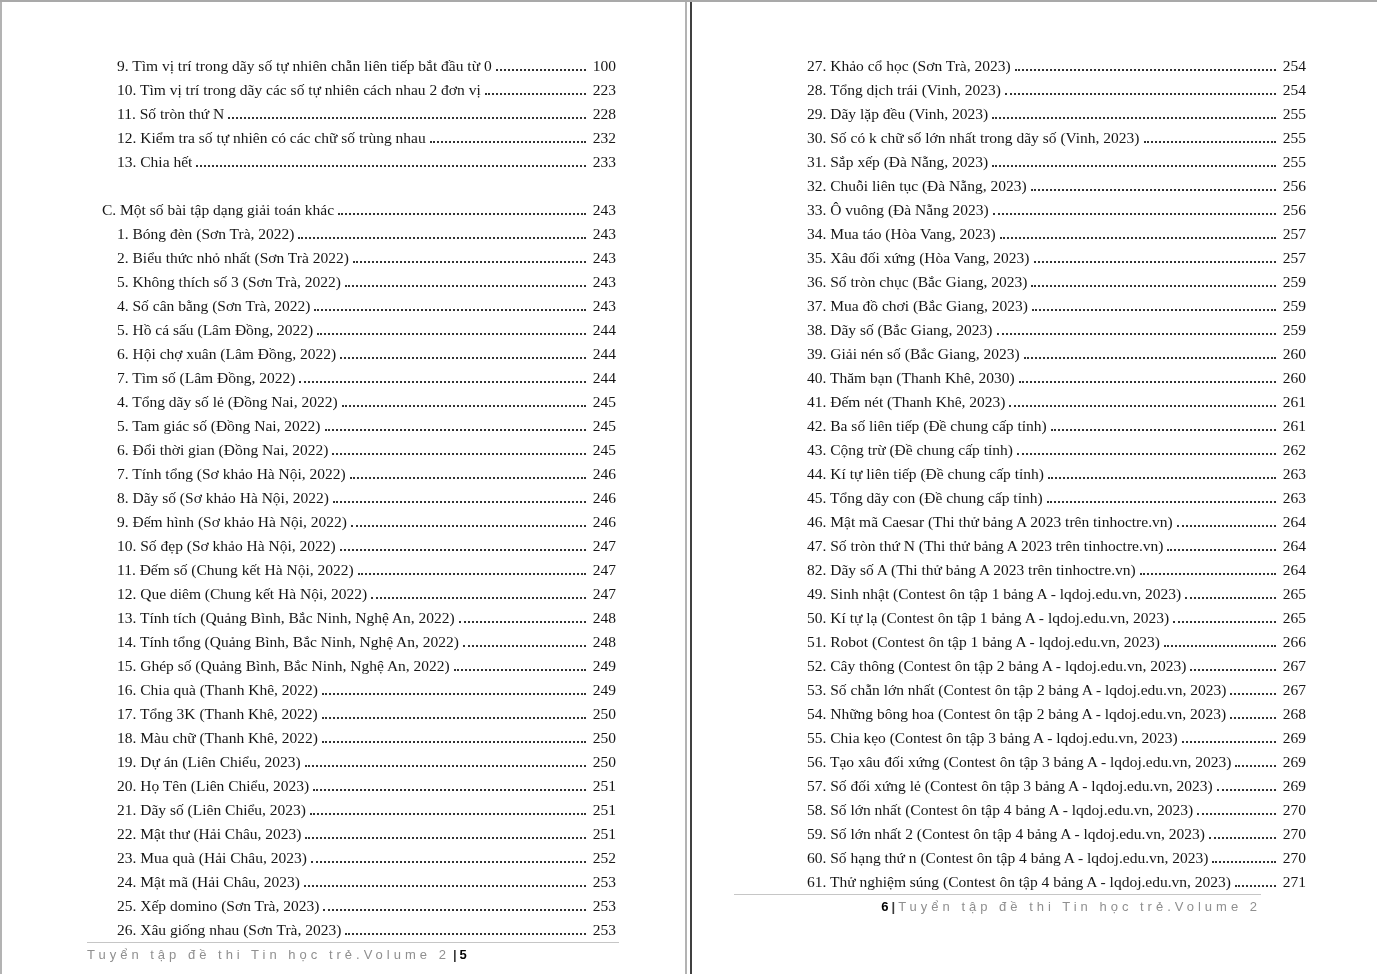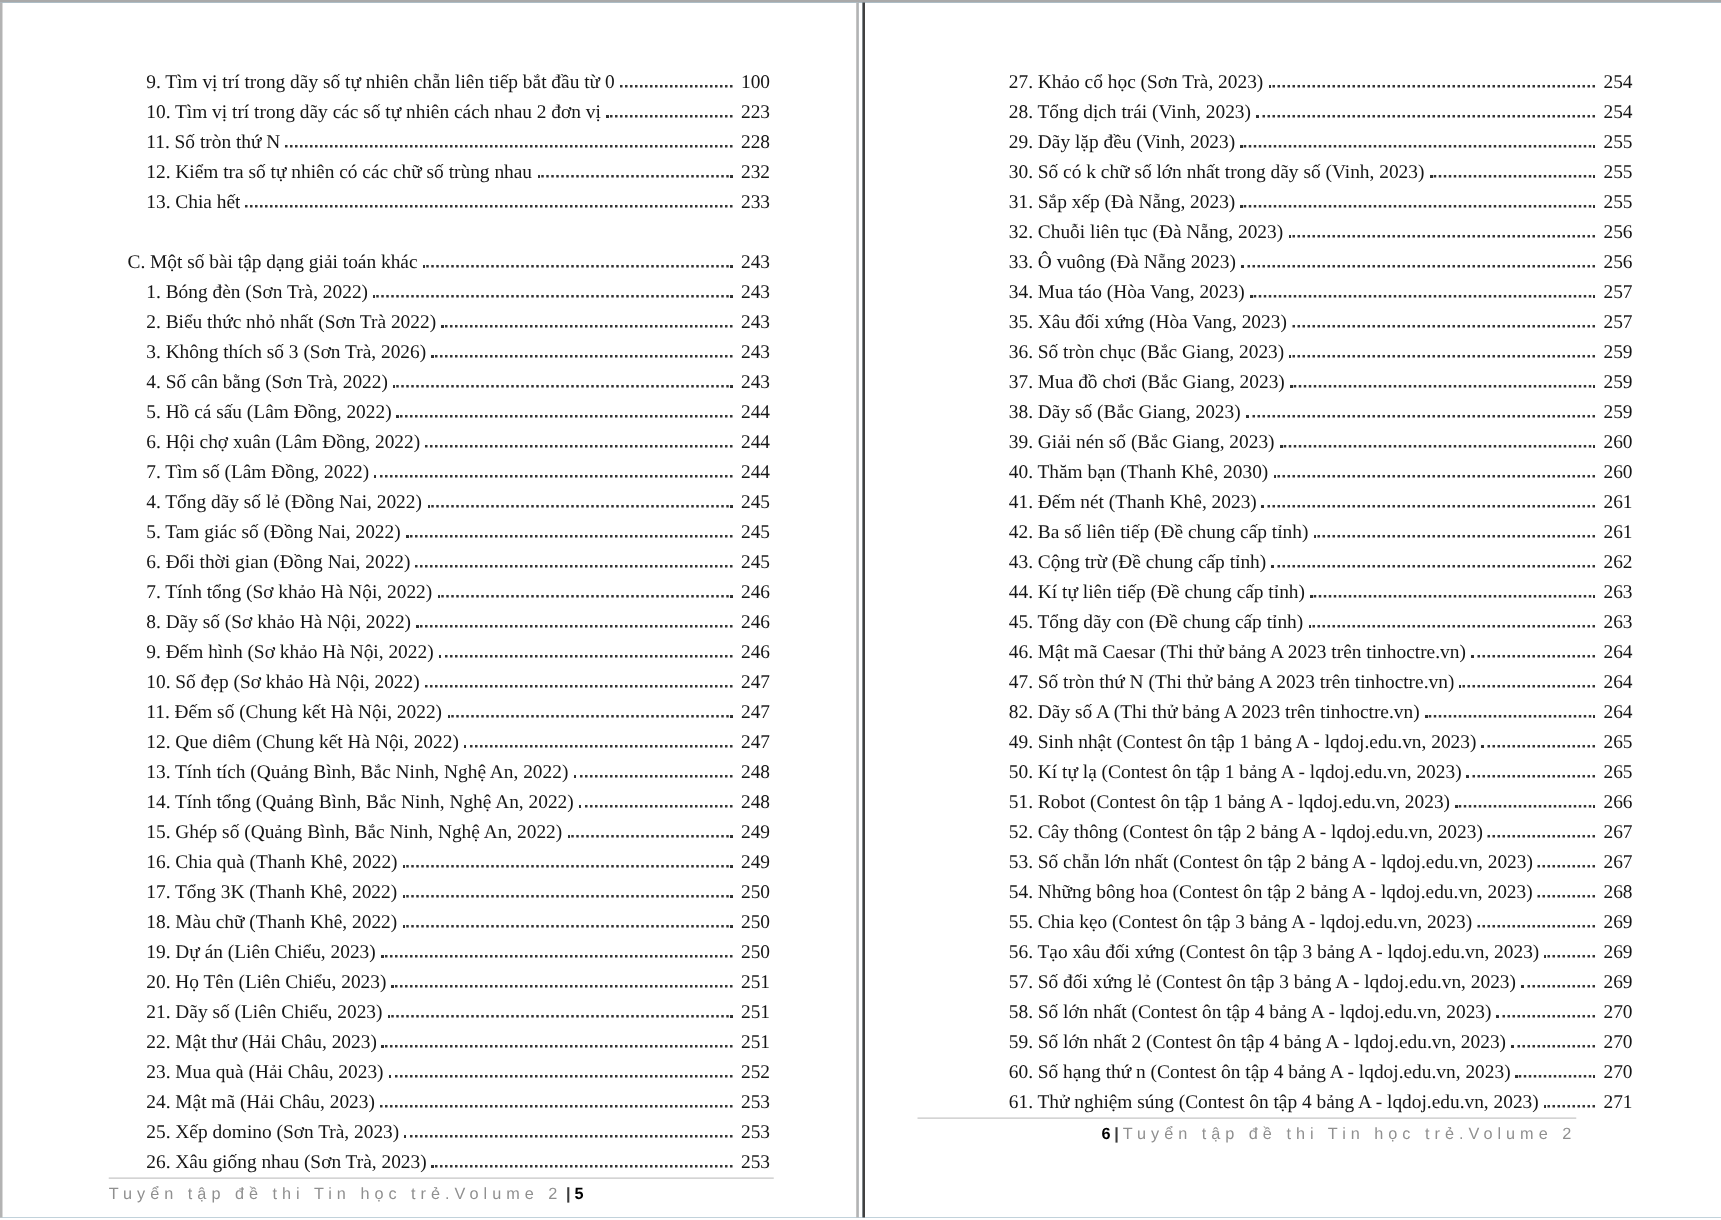--- a/index.html
+++ b/index.html
@@ -9,21 +9,21 @@
     height: 976px;
     background: #ffffff;
     overflow: hidden;
   }
   .pages-row {
     display: flex;
     width: 1377px;
     height: 974px;
     border-top: 2px solid #a9a9a9;
     box-sizing: border-box;
-    background: #0c4a6e;
+    background: #7dd3fc;
   }
   .page {
     background: #ffffff;
     box-sizing: border-box;
     position: relative;
   }
   .page-left {
     width: 687px;
     border-left: 2px solid #b3b3b3;
     border-right: 2px solid #b3b3b3;
@@ -132,21 +132,21 @@
           <span class="entry-page">243</span>
         </div>
 
         <div class="entry">
           <span class="entry-label">2. Biểu thức nhỏ nhất (Sơn Trà 2022)</span>
           <span class="leader"></span>
           <span class="entry-page">243</span>
         </div>
 
         <div class="entry">
-          <span class="entry-label">3. Không thích số 3 (Sơn Trà, 2026)</span>
+          <span class="entry-label">5. Không thích số 3 (Sơn Trà, 2022)</span>
           <span class="leader"></span>
           <span class="entry-page">243</span>
         </div>
 
         <div class="entry">
           <span class="entry-label">4. Số cân bằng (Sơn Trà, 2022)</span>
           <span class="leader"></span>
           <span class="entry-page">243</span>
         </div>
 

